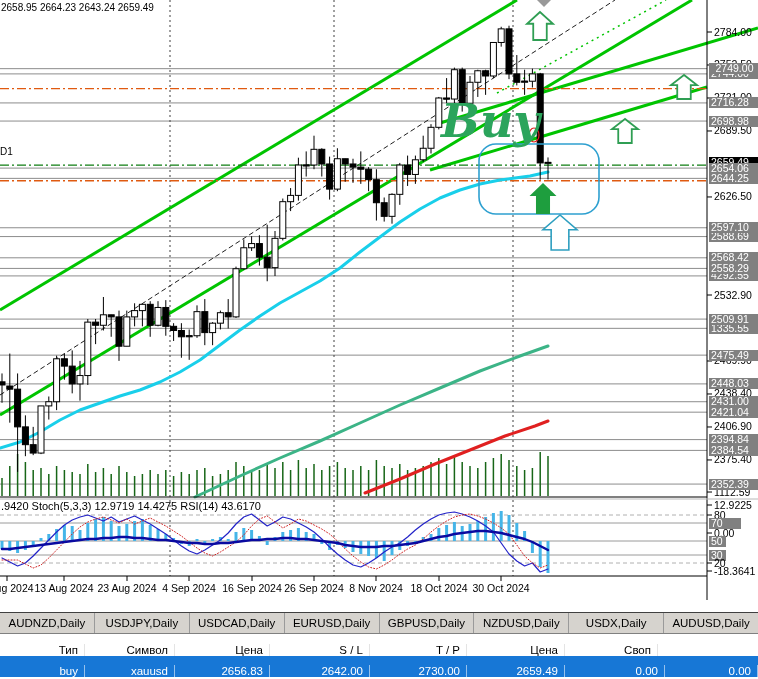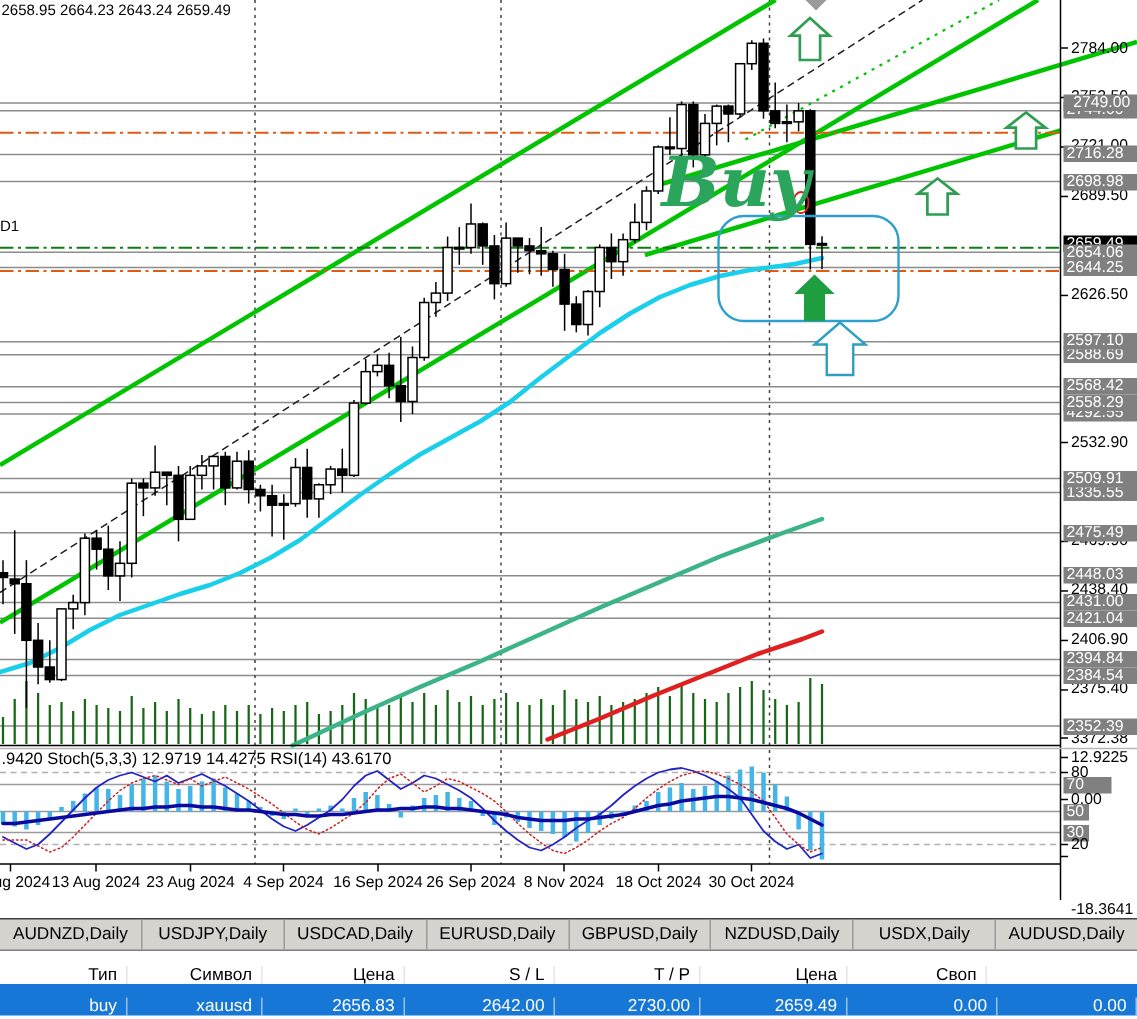--- a/index.html
+++ b/index.html
@@ -416,21 +416,21 @@
       <div class="lbl plain" style="top: 26.5px;">2784.00</div>
       <div class="lbl plain" style="top: 59.4931px;">2752.50</div>
       <div class="lbl plain" style="top: 92.4862px;">2721.00</div>
       <div class="lbl plain" style="top: 125.479px;">2689.50</div>
       <div class="lbl plain" style="top: 191.465px;">2626.50</div>
       <div class="lbl plain" style="top: 289.502px;">2532.90</div>
       <div class="lbl plain" style="top: 355.488px;">2469.90</div>
       <div class="lbl plain" style="top: 388.481px;">2438.40</div>
       <div class="lbl plain" style="top: 421.475px;">2406.90</div>
       <div class="lbl plain" style="top: 454.468px;">2375.40</div>
-      <div class="lbl plain" style="top: 486.518px;">3372.38</div>
+      <div class="lbl plain" style="top: 486.518px;">1112.59</div>
       <div class="lbl boxed blackbg" style="top: 156.912px;">2659.49</div>
       <div class="lbl boxed graybg" style="top: 478.568px;">2352.39</div>
       <div class="lbl boxed graybg" style="top: 444.894px;">2384.54</div>
       <div class="lbl boxed graybg" style="top: 434.106px;">2394.84</div>
       <div class="lbl boxed graybg" style="top: 406.664px;">2421.04</div>
       <div class="lbl boxed graybg" style="top: 396.232px;">2431.00</div>
       <div class="lbl boxed graybg" style="top: 378.395px;">2448.03</div>
       <div class="lbl boxed graybg" style="top: 349.633px;">2475.49</div>
       <div class="lbl boxed graybg" style="top: 322.83px;">1335.55</div>
       <div class="lbl boxed graybg" style="top: 313.582px;">2509.91</div>
@@ -447,21 +447,21 @@
       <div class="lbl boxed graybg" style="top: 63.159px; text-align: center;">2749.00</div>
     </div>
   <div id="pane-labels">
       <div class="lbl plain" style="top: 499.5px; left: 714px;">12.9225</div>
       <div class="lbl plain" style="top: 509.5px; left: 714px;">80</div>
       <div class="lbl boxed graybg" style="width: auto; top: 517.5px; padding-right: 18px;">70</div>
       <div class="lbl plain" style="top: 527.5px; left: 714px;">0.00</div>
       <div class="lbl boxed graybg" style="width: auto; top: 535.5px; padding-right: 3px;">50</div>
       <div class="lbl boxed graybg" style="width: auto; top: 549.5px; padding-right: 3px;">30</div>
       <div class="lbl plain" style="top: 557.5px; left: 714px;">20</div>
-      <div class="lbl plain" style="top: 565.5px; left: 714px; margin-top: 35px;">-18.3641</div>
+      <div class="lbl plain" style="top: 565.5px; left: 714px;">-18.3641</div>
     </div>
   <div id="date-labels">
       <div class="date-lbl" style="left: 7px;">2 Aug 2024</div>
       <div class="date-lbl" style="left: 64px;">13 Aug 2024</div>
       <div class="date-lbl" style="left: 127px;">23 Aug 2024</div>
       <div class="date-lbl" style="left: 189px;">4 Sep 2024</div>
       <div class="date-lbl" style="left: 252px;">16 Sep 2024</div>
       <div class="date-lbl" style="left: 314px;">26 Sep 2024</div>
       <div class="date-lbl" style="left: 376px;">8 Nov 2024</div>
       <div class="date-lbl" style="left: 439px;">18 Oct 2024</div>

